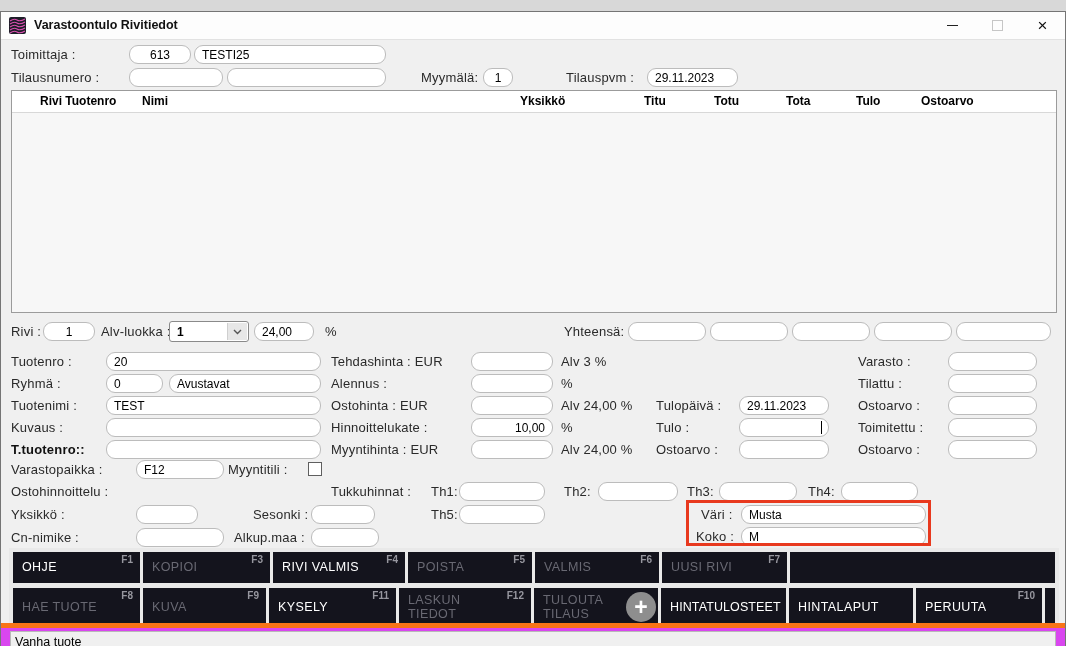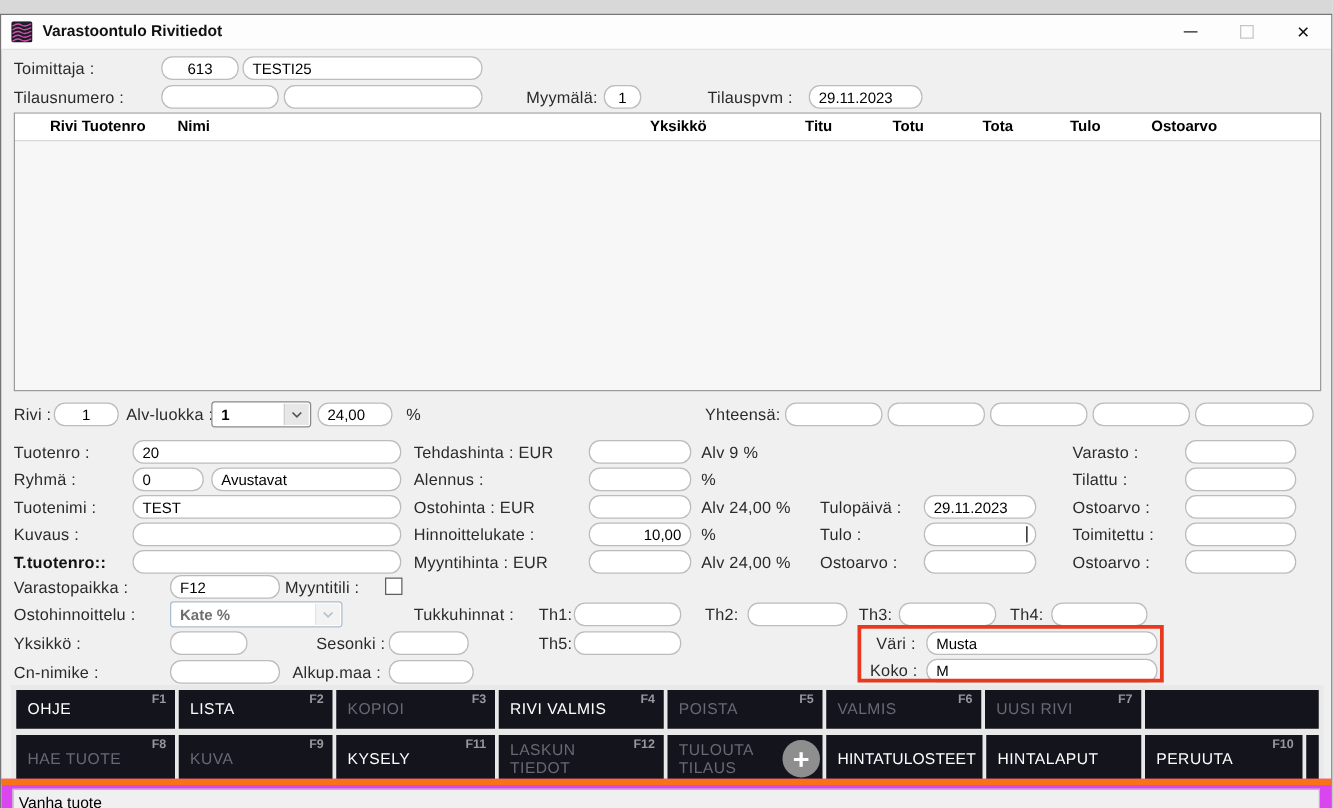--- a/index.html
+++ b/index.html
@@ -138,21 +138,21 @@
   <div class="inp" style="left:168px;top:362px;width:152px">Avustavat</div>
   <span class="lbl" style="left:10px;top:384px">Tuotenimi :</span>
   <div class="inp" style="left:105px;top:384px;width:215px">TEST</div>
   <span class="lbl" style="left:10px;top:406px">Kuvaus :</span>
   <div class="inp" style="left:105px;top:406px;width:215px"></div>
   <span class="lbl" style="left:10px;top:428px;font-weight:600;color:#111">T.tuotenro::</span>
   <div class="inp" style="left:105px;top:428px;width:215px"></div>
 
   <span class="lbl" style="left:330px;top:340px">Tehdashinta : EUR</span>
   <div class="inp" style="left:470px;top:340px;width:82px"></div>
-  <span class="lbl" style="left:560px;top:340px">Alv 9 %</span>
+  <span class="lbl" style="left:560px;top:340px">Alv 3 %</span>
 
   <span class="lbl" style="left:330px;top:362px">Alennus :</span>
   <div class="inp" style="left:470px;top:362px;width:82px"></div>
   <span class="lbl" style="left:560px;top:362px">%</span>
 
   <span class="lbl" style="left:330px;top:384px">Ostohinta : EUR</span>
   <div class="inp" style="left:470px;top:384px;width:82px"></div>
   <span class="lbl" style="left:560px;top:384px">Alv 24,00 %</span>
 
   <span class="lbl" style="left:330px;top:406px">Hinnoittelukate :</span>
@@ -182,28 +182,20 @@
   <div class="inp" style="left:947px;top:406px;width:89px"></div>
   <span class="lbl" style="left:857px;top:428px">Ostoarvo :</span>
   <div class="inp" style="left:947px;top:428px;width:89px"></div>
 
   <span class="lbl" style="left:10px;top:448px">Varastopaikka :</span>
   <div class="inp" style="left:135px;top:448px;width:88px">F12</div>
   <span class="lbl" style="left:227px;top:448px">Myyntitili :</span>
   <div class="check" style="left:307px;top:450px"></div>
 
   <span class="lbl" style="left:10px;top:470px">Ostohinnoittelu :</span>
-  <div class="combo disabled" style="left:135px;top:469px;width:138px">
-    <span>Kate %</span>
-    <span class="arrow">
-        <svg width="9" height="6" viewBox="0 0 9 6">
-          <polyline points="1,1 4.5,4.5 8,1" fill="none" stroke="#b3bfca" stroke-width="1.4"></polyline>
-        </svg>
-      </span>
-  </div>
   <span class="lbl" style="left:330px;top:470px">Tukkuhinnat :</span>
   <span class="lbl" style="left:430px;top:470px">Th1:</span>
   <div class="inp" style="left:458px;top:470px;width:86px"></div>
   <span class="lbl" style="left:563px;top:470px">Th2:</span>
   <div class="inp" style="left:597px;top:470px;width:80px"></div>
   <span class="lbl" style="left:686px;top:470px">Th3:</span>
   <div class="inp" style="left:718px;top:470px;width:78px"></div>
   <span class="lbl" style="left:807px;top:470px">Th4:</span>
   <div class="inp" style="left:840px;top:470px;width:77px"></div>
 
@@ -224,24 +216,20 @@
   <span class="lbl" style="left:695px;top:515px">Koko :</span>
   <div class="inp" style="left:740px;top:515px;width:185px">M</div>
   <div class="redbox"></div>
 
   <div class="btnbar">
     <div class="btnrow row1">
       <div class="btn" style="width:127px">
         <span class="blabel">OHJE</span>
         <span class="fkey">F1</span>
       </div>
-      <div class="btn" style="width:123px">
-        <span class="blabel">LISTA</span>
-        <span class="fkey">F2</span>
-      </div>
       <div class="btn disabled" style="width:127px">
         <span class="blabel">KOPIOI</span>
         <span class="fkey">F3</span>
       </div>
       <div class="btn" style="width:132px">
         <span class="blabel" style="max-width:110px">RIVI VALMIS</span>
         <span class="fkey">F4</span>
       </div>
       <div class="btn disabled" style="width:124px">
         <span class="blabel">POISTA</span>

